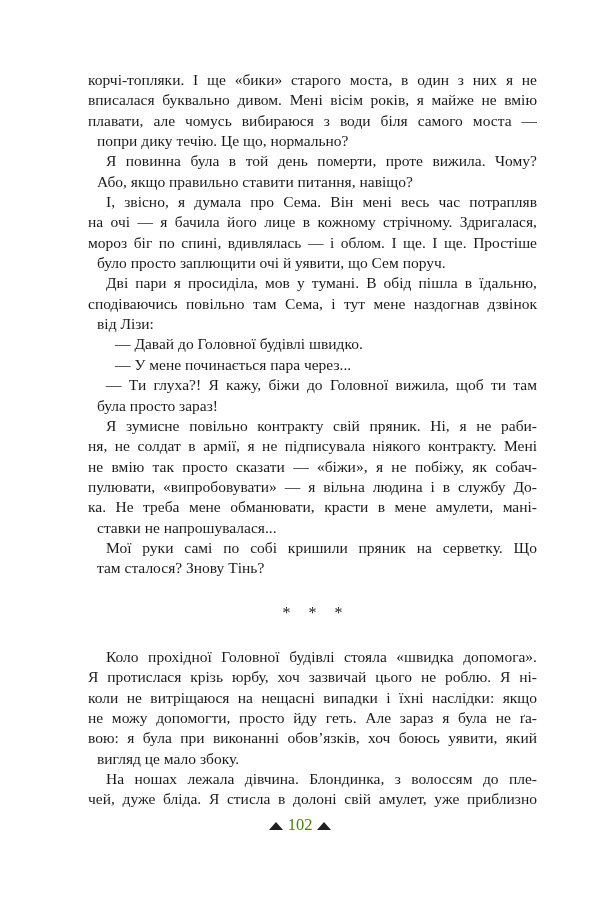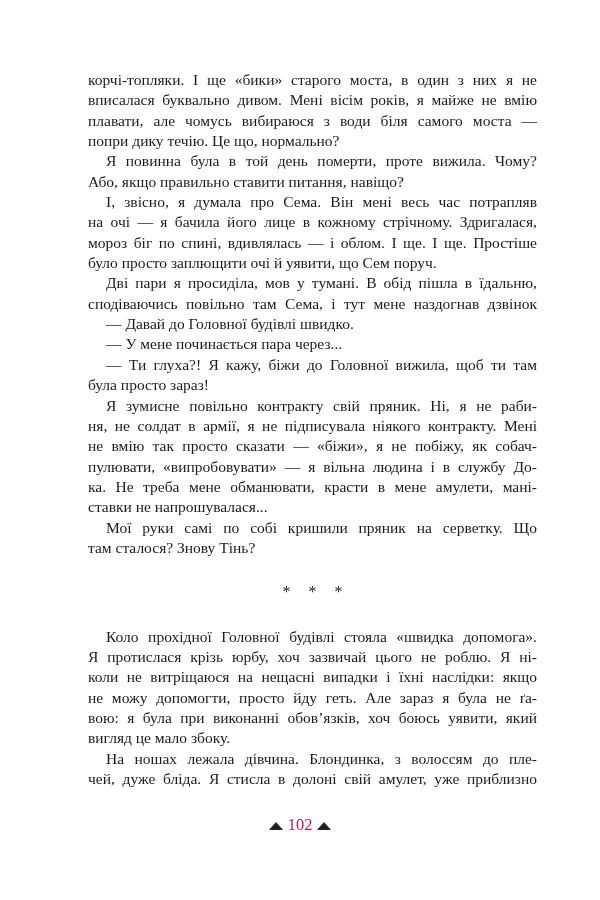--- a/index.html
+++ b/index.html
@@ -35,20 +35,21 @@
     text-align: justify;
     text-align-last: justify;
     white-space: normal;
   }
   .line.indent {
     padding-left: 18px;
   }
   .line.last {
     text-align: center;
     text-align-last: left;
+    margin-left: 9px;
   }
   .separator {
     height: 20.35px;
     margin: 26px 0 22px 0;
     display: flex;
     justify-content: center;
     align-items: flex-start;
     gap: 18px;
     font-size: 16px;
     line-height: 16px;
@@ -62,21 +63,21 @@
     top: 815px;
     width: 600px;
     display: flex;
     justify-content: center;
     align-items: center;
     gap: 5px;
   }
   .page-num {
     font-size: 16.5px;
     line-height: 20px;
-    color: #be185d;
+    color: #4d7c0f;
   }
   .tri {
     width: 0;
     height: 0;
     border-left: 7px solid transparent;
     border-right: 7px solid transparent;
     border-bottom: 8px solid #202020;
     margin-top: 2px;
   }
 </style>
@@ -90,20 +91,21 @@
       <div class="line">плавати, але чомусь вибираюся з води біля самого моста —</div>
       <div class="line last">попри дику течію. Це що, нормально?</div>
       <div class="line indent">Я повинна була в той день померти, проте вижила. Чому?</div>
       <div class="line last">Або, якщо правильно ставити питання, навіщо?</div>
       <div class="line indent">І, звісно, я думала про Сема. Він мені весь час потрапляв</div>
       <div class="line">на очі — я бачила його лице в кожному стрічному. Здригалася,</div>
       <div class="line">мороз біг по спині, вдивлялась — і облом. І ще. І ще. Простіше</div>
       <div class="line last">було просто заплющити очі й уявити, що Сем поруч.</div>
       <div class="line indent">Дві пари я просиділа, мов у тумані. В обід пішла в їдальню,</div>
       <div class="line">сподіваючись повільно там Сема, і тут мене наздогнав дзвінок</div>
+      <div class="line last">від Лізи:</div>
       <div class="line indent last">— Давай до Головної будівлі швидко.</div>
       <div class="line indent last">— У мене починається пара через...</div>
       <div class="line indent">— Ти глуха?! Я кажу, біжи до Головної вижила, щоб ти там</div>
       <div class="line last">була просто зараз!</div>
       <div class="line indent">Я зумисне повільно контракту свій пряник. Ні, я не раби-</div>
       <div class="line">ня, не солдат в армії, я не підписувала ніякого контракту. Мені</div>
       <div class="line">не вмію так просто сказати — «біжи», я не побіжу, як собач-</div>
       <div class="line">пулювати, «випробовувати» — я вільна людина і в службу До-</div>
       <div class="line">ка. Не треба мене обманювати, красти в мене амулети, мані-</div>
       <div class="line last">ставки не напрошувалася...</div>

